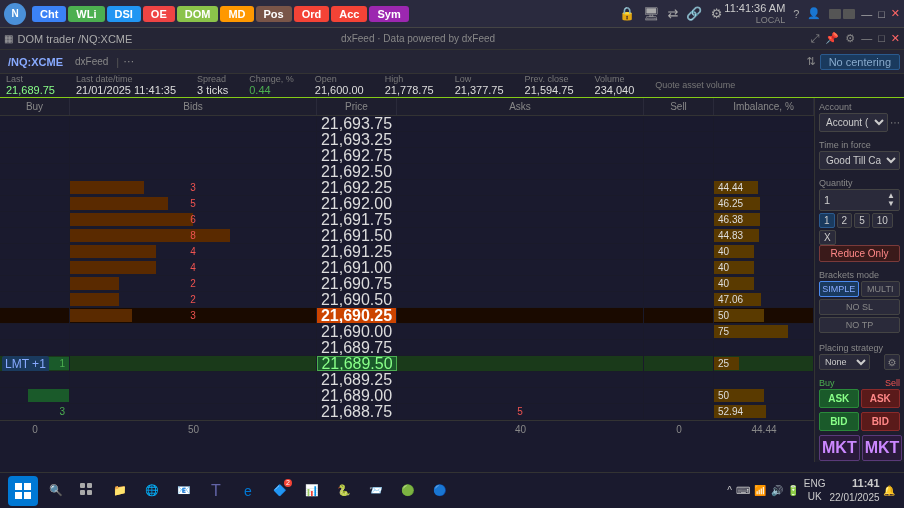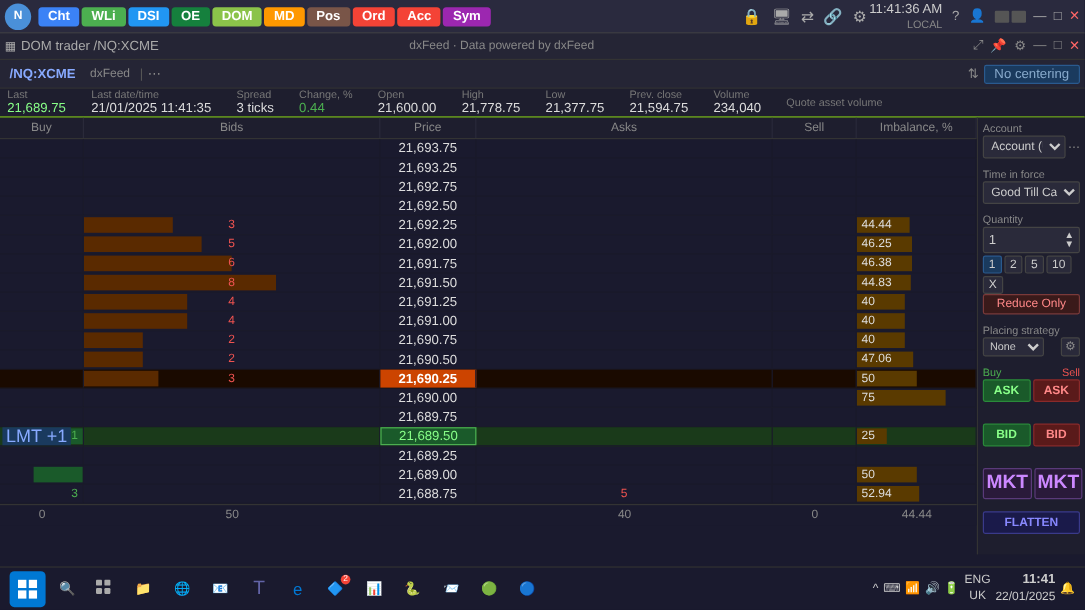--- a/index.html
+++ b/index.html
@@ -5,21 +5,21 @@
     * { box-sizing: border-box; margin: 0; padding: 0; }
     body { background: #1a1a2e; color: #ccc; font-family: 'Segoe UI', Arial, sans-serif; font-size: 11px; width: 904px; height: 508px; overflow: hidden; }
 
     
     .top-nav { background: #2a2a3e; display: flex; align-items: center; height: 28px; padding: 0 4px; gap: 2px; border-bottom: 1px solid #444; }
     .nav-logo { width: 22px; height: 22px; background: #4a90d9; border-radius: 50%; display: flex; align-items: center; justify-content: center; color: white; font-weight: bold; font-size: 10px; margin-right: 4px; }
     .nav-btn { padding: 2px 8px; border-radius: 3px; border: none; cursor: pointer; font-size: 11px; font-weight: bold; color: white; }
     .nav-btn.cyan { background: #3b82f6; }
     .nav-btn.green { background: #4caf50; }
     .nav-btn.blue { background: #2196f3; }
-    .nav-btn.teal { background: #15803d; }
+    .nav-btn.teal { background: #ef4444; }
     .nav-btn.olive { background: #8bc34a; }
     .nav-btn.orange { background: #ff9800; }
     .nav-btn.brown { background: #795548; }
     .nav-btn.red { background: #f44336; }
     .nav-btn.purple { background: #9c27b0; }
     .nav-spacer { flex: 1; }
     .nav-icons { display: flex; align-items: center; gap: 8px; color: #aaa; font-size: 13px; }
     .nav-time { color: #ccc; font-size: 11px; text-align: right; line-height: 1.3; }
 
     
@@ -43,21 +43,21 @@
     .main-container { display: flex; height: calc(508px - 28px - 22px - 24px - 24px - 28px - 18px); }
 
     
     .dom-container { flex: 1; overflow: hidden; position: relative; }
     .dom-header { display: grid; grid-template-columns: 70px 1fr 80px 1fr 70px 100px; background: #1e1e2e; height: 18px; border-bottom: 1px solid #333; }
     .dom-header-cell { display: flex; align-items: center; justify-content: center; color: #888; font-size: 10px; border-right: 1px solid #2a2a3a; }
 
     .dom-table { overflow: hidden; }
     .dom-row { display: grid; grid-template-columns: 70px 1fr 80px 1fr 70px 100px; height: 16px; border-bottom: 1px solid #1a1a2a; position: relative; }
     .dom-cell { display: flex; align-items: center; justify-content: center; font-size: 10px; position: relative; overflow: hidden; border-right: 1px solid #1a1a2a; }
-    .dom-cell.price { color: #ddd; font-size: 11px; }
+    .dom-cell.price { color: #ddd; font-size: 16px; }
     .dom-cell.buy { color: #4caf50; justify-content: flex-end; padding-right: 4px; }
     .dom-cell.sell { color: #ef5350; justify-content: flex-start; padding-left: 4px; }
     .dom-cell.bids-num { color: #ef5350; justify-content: center; }
     .dom-cell.asks-num { color: #ef5350; justify-content: center; }
     .dom-cell.imbalance { justify-content: flex-start; padding-left: 2px; }
 
     
     .dom-footer { display: grid; grid-template-columns: 70px 1fr 80px 1fr 70px 100px; height: 18px; background: #1a1a2e; border-top: 1px solid #333; }
     .dom-footer-cell { display: flex; align-items: center; justify-content: center; color: #888; font-size: 10px; }
 
@@ -72,21 +72,21 @@
     .qty-btn.active { background: #1a3a5e; border-color: #2a5a8e; }
     .reduce-btn { background: #3a1a1a; border: 1px solid #7a3a3a; color: #ff8888; font-size: 10px; padding: 2px; border-radius: 2px; cursor: pointer; width: 100%; text-align: center; }
     .bracket-row { display: flex; gap: 2px; margin-bottom: 2px; }
     .bracket-btn { flex: 1; font-size: 9px; padding: 2px; border-radius: 2px; cursor: pointer; border: 1px solid #444; }
     .bracket-btn.active { background: #1a3a5e; border-color: #4a8aee; color: #88aaff; }
     .bracket-btn.inactive { background: #2a2a3a; color: #888; }
     .sl-tp-btn { width: 100%; font-size: 9px; padding: 2px; border-radius: 2px; cursor: pointer; border: 1px solid #444; background: #2a2a3a; color: #888; margin-bottom: 2px; text-align: center; }
     .strategy-row { display: flex; gap: 14px; align-items: center; }
     .strategy-select { flex: 1; background: #2a2a3a; border: 1px solid #444; color: #ccc; font-size: 9px; padding: 1px; border-radius: 2px; }
     .strategy-gear { width: 16px; height: 16px; background: #2a2a3a; border: 1px solid #444; border-radius: 2px; display: flex; align-items: center; justify-content: center; cursor: pointer; color: #888; font-size: 10px; }
-    .buy-sell-row { display: flex; gap: 2px; margin-bottom: 18px; }
+    .buy-sell-row { display: flex; gap: 2px; margin-bottom: 4px; }
     .buy-btn { flex: 1; background: #1a5a2a; border: 1px solid #2a8a3a; color: #88ff88; font-size: 10px; padding: 3px 2px; border-radius: 2px; cursor: pointer; text-align: center; font-weight: bold; }
     .sell-btn { flex: 1; background: #5a1a1a; border: 1px solid #8a2a2a; color: #ff8888; font-size: 10px; padding: 3px 2px; border-radius: 2px; cursor: pointer; text-align: center; font-weight: bold; }
     .mkt-row { display: flex; gap: 2px; margin-bottom: 2px; }
     .mkt-btn { flex: 1; background: #2a1a3a; border: 1px solid #5a3a7a; color: #cc88ff; font-size: 16px; padding: 3px 2px; border-radius: 2px; cursor: pointer; text-align: center; font-weight: bold; }
     .flatten-btn { width: 100%; background: #1a1a4a; border: 1px solid #3a3a8a; color: #8888ff; font-size: 10px; padding: 3px; border-radius: 2px; cursor: pointer; text-align: center; font-weight: bold; }
 
     
     .taskbar { position: fixed; bottom: 0; left: 0; right: 0; height: 36px; background: #1a1a2e; border-top: 1px solid #333; display: flex; align-items: center; padding: 0 8px; gap: 4px; z-index: 100; }
     .taskbar-start { width: 30px; height: 30px; background: #0078d4; border-radius: 4px; display: flex; align-items: center; justify-content: center; cursor: pointer; }
     .taskbar-icon { width: 28px; height: 28px; display: flex; align-items: center; justify-content: center; cursor: pointer; border-radius: 3px; position: relative; }
@@ -391,21 +391,21 @@
           <div class="dom-cell bids-num"></div>
           <div class="dom-cell price">21,689.75</div>
           <div class="dom-cell asks-num"></div>
           <div class="dom-cell sell"></div>
           <div class="dom-cell imbalance"></div>
         </div>
         <div class="dom-row" style="background: rgb(26, 58, 26);">
           <div class="dom-cell buy" style="position: relative;">
             <div style="position: absolute; right: 0px; top: 1px; bottom: 1px; width: 80%; background: rgb(26, 90, 42); z-index: 0;"></div>
             <span style="position: relative; z-index: 1;">1</span>
-            <span style="position: absolute; left: 2px; top: 50%; transform: translateY(-50%); color: rgb(136, 170, 255); font-size: 15px; background: rgb(26, 58, 94); padding: 1px 3px; border-radius: 2px; z-index: 10;">LMT +1</span>
+            <span style="position: absolute; left: 2px; top: 50%; transform: translateY(-50%); color: rgb(136, 170, 255); font-size: 12px; background: rgb(26, 58, 94); padding: 1px 3px; border-radius: 2px; z-index: 10;">LMT +1</span>
           </div>
           <div class="dom-cell bids-num"></div>
           <div class="dom-cell price" style="background: rgb(26, 90, 42); color: rgb(136, 255, 136); border: 1px solid rgb(76, 175, 80);">21,689.50</div>
           <div class="dom-cell asks-num"></div>
           <div class="dom-cell sell"></div>
           <div class="dom-cell imbalance" style="position: relative;">
             <div style="position: absolute; left: 0px; top: 1px; bottom: 1px; width: 25%; background: rgb(90, 58, 0); z-index: 0;"></div>
             <span style="position: relative; z-index: 1; color: rgb(221, 221, 221); padding-left: 2px;">25</span>
           </div>
         </div>
@@ -480,20 +480,29 @@
         </div>
       </div>
       <div class="qty-btns" style="margin-top:2px;">
         <button class="qty-btn active">1</button>
         <button class="qty-btn">2</button>
         <button class="qty-btn">5</button>
         <button class="qty-btn">10</button>
         <button class="qty-btn">X</button>
       </div>
       <button class="reduce-btn">Reduce Only</button>
+    </div>
+    <div class="panel-section">
+      <div class="panel-label">Brackets mode</div>
+      <div class="bracket-row">
+        <button class="bracket-btn active">SIMPLE</button>
+        <button class="bracket-btn inactive">MULTI</button>
+      </div>
+      <div class="sl-tp-btn">NO SL</div>
+      <div class="sl-tp-btn">NO TP</div>
     </div>
     <div class="panel-section">
       <div class="panel-label">Placing strategy</div>
       <div class="strategy-row">
         <select class="strategy-select">
           <option>None</option>
         </select>
         <div class="strategy-gear">⚙</div>
       </div>
     </div>

